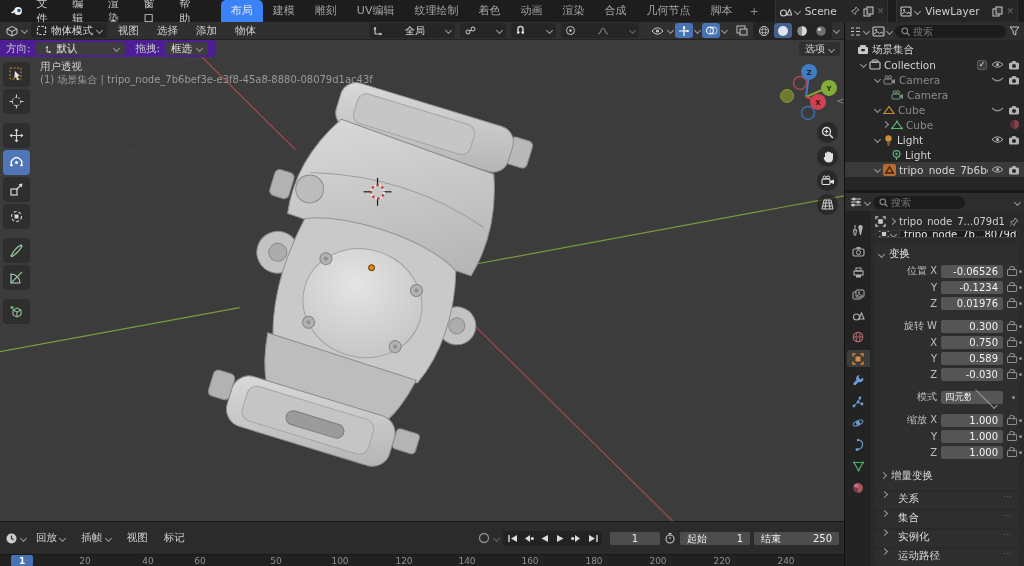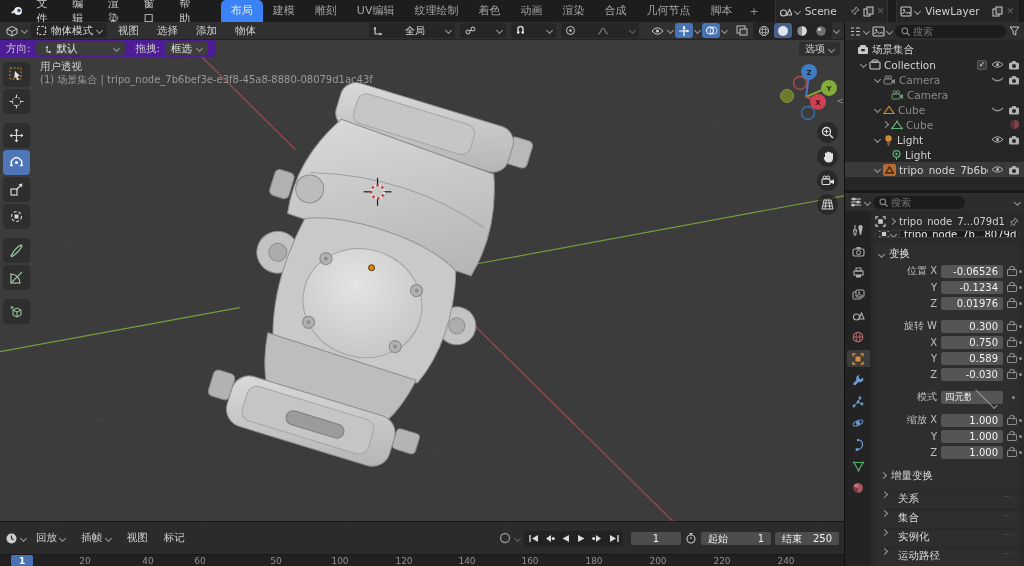--- a/index.html
+++ b/index.html
@@ -559,21 +559,21 @@
             <span class="iconbtn">
                 <svg width="12" height="12" viewBox="0 0 12 12">
                   <circle cx="6" cy="7" r="4" fill="none" stroke="#c9c9c9" stroke-width="1.1"></circle>
                   <path d="M6,5 V7 M4.5,1.5 h3 M6,1.5 V3" stroke="#c9c9c9" stroke-width="1.1"></path>
                 </svg>
               </span>
             <span class="numfield" style="width:70px;display:flex;justify-content:space-between;padding:0 7px">
                 <span>起始</span>
                 <span>1</span>
               </span>
-            <span class="numfield" style="width:64px;display:flex;justify-content:space-between;padding:0 7px">
+            <span class="numfield" style="width:85px;display:flex;justify-content:space-between;padding:0 7px">
                 <span>结束</span>
                 <span>250</span>
               </span>
           </div>
         </div>
         <div class="ruler">
           <span class="playhead">1</span>
           <span class="tick" style="left:85px">20</span>
           <span class="tick" style="left:148px">40</span>
           <span class="tick" style="left:200px">60</span>

